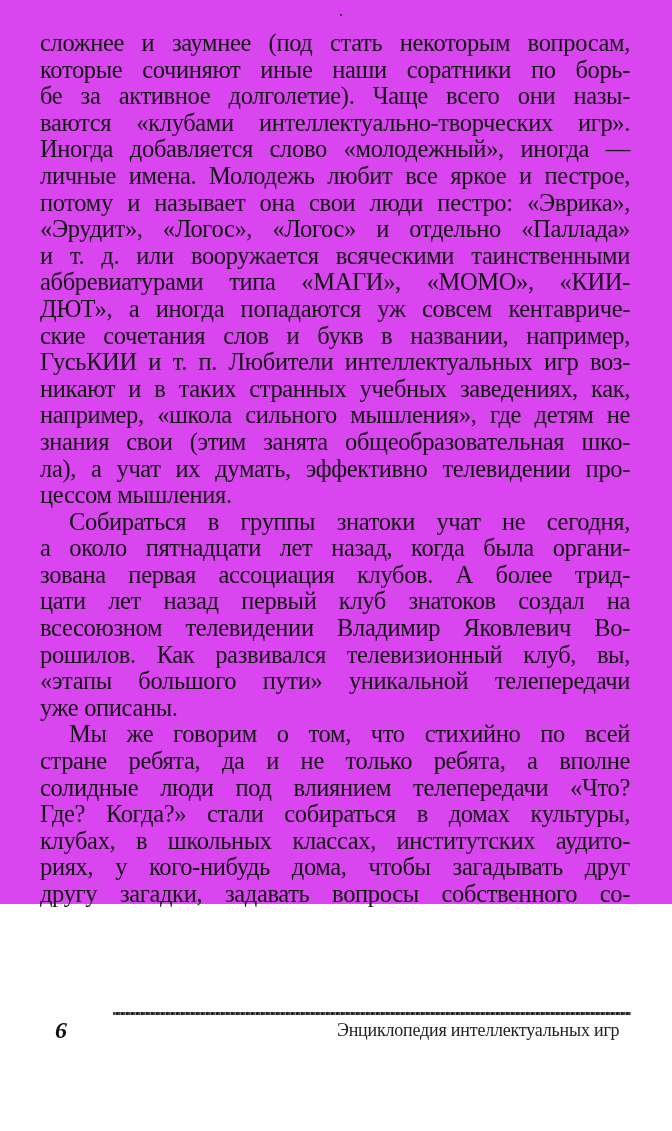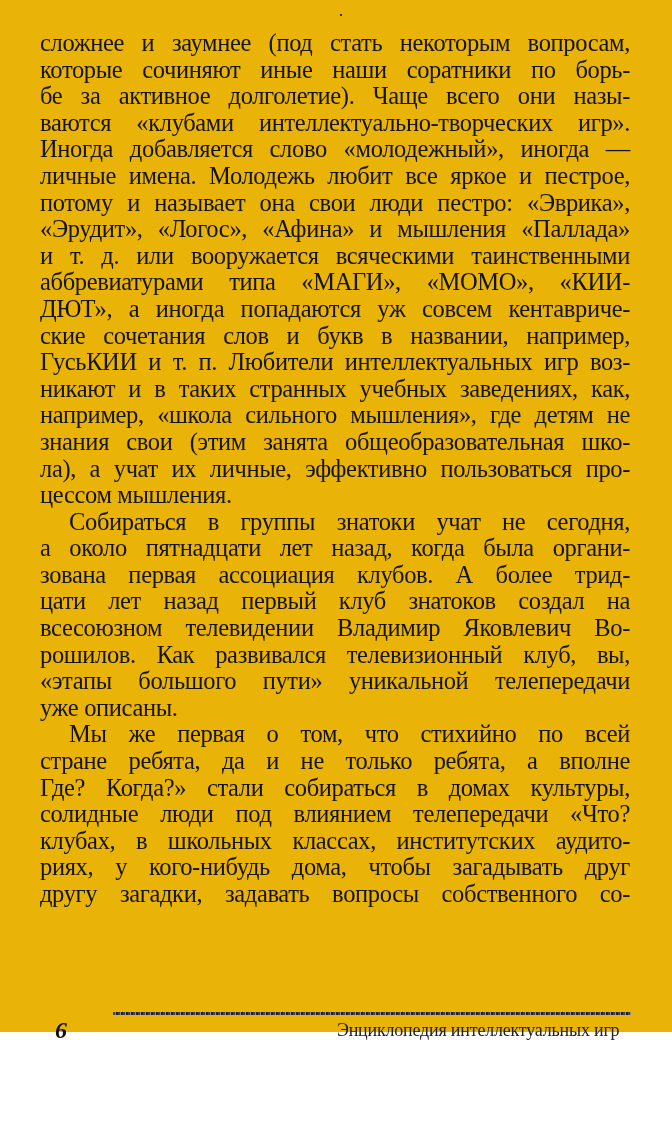--- a/index.html
+++ b/index.html
@@ -1,17 +1,17 @@
 <!DOCTYPE html>
 <html><head>
   <meta charset="utf-8">
   <style>
     html, body { margin: 0; padding: 0; background: #ffffff; }
     body { width: 672px; height: 1131px; position: relative; overflow: hidden; }
-    .page { position: absolute; left: 0; top: 0; width: 672px; height: 1032px; background: #eab308; }
+    .page { position: absolute; left: 0; top: 0; width: 672px; height: 904px; background: #d946ef; }
     .speck { position: absolute; left: 340px; top: 14px; width: 2px; height: 2px; background: #333; }
     .text-block {
       position: absolute; left: 40px; top: 30px; width: 590px;
       font-family: "Liberation Serif", "DejaVu Serif", serif;
       font-size: 24.5px; line-height: 26.6px; color: #141414;
     }
     .line {
       display: block; height: 26.6px; white-space: nowrap;
       text-align: justify; text-align-last: justify;
       letter-spacing: -0.35px;
@@ -42,49 +42,49 @@
   <div class="text-block">
 
     <div>
       <span class="line">сложнее и заумнее (под стать некоторым вопросам,</span>
       <span class="line">которые сочиняют иные наши соратники по борь-</span>
       <span class="line">бе за активное долголетие). Чаще всего они назы-</span>
       <span class="line">ваются «клубами интеллектуально-творческих игр».</span>
       <span class="line">Иногда добавляется слово «молодежный», иногда —</span>
       <span class="line">личные имена. Молодежь любит все яркое и пестрое,</span>
       <span class="line">потому и называет она свои люди пестро: «Эврика»,</span>
-      <span class="line">«Эрудит», «Логос», «Афина» и мышления «Паллада»</span>
+      <span class="line">«Эрудит», «Логос», «Логос» и отдельно «Паллада»</span>
       <span class="line">и т. д. или вооружается всяческими таинственными</span>
       <span class="line">аббревиатурами типа «МАГИ», «МОМО», «КИИ-</span>
       <span class="line">ДЮТ», а иногда попадаются уж совсем кентавриче-</span>
       <span class="line">ские сочетания слов и букв в названии, например,</span>
       <span class="line">ГусьКИИ и т. п. Любители интеллектуальных игр воз-</span>
       <span class="line">никают и в таких странных учебных заведениях, как,</span>
       <span class="line">например, «школа сильного мышления», где детям не</span>
       <span class="line">знания свои (этим занята общеобразовательная шко-</span>
-      <span class="line">ла), а учат их личные, эффективно пользоваться про-</span>
+      <span class="line">ла), а учат их думать, эффективно телевидении про-</span>
       <span class="line last">цессом мышления.</span>
     </div>
 
     <div>
       <span class="line indent">Собираться в группы знатоки учат не сегодня,</span>
       <span class="line">а около пятнадцати лет назад, когда была органи-</span>
       <span class="line">зована первая ассоциация клубов. А более трид-</span>
       <span class="line">цати лет назад первый клуб знатоков создал на</span>
       <span class="line">всесоюзном телевидении Владимир Яковлевич Во-</span>
       <span class="line">рошилов. Как развивался телевизионный клуб, вы,</span>
       <span class="line">«этапы большого пути» уникальной телепередачи</span>
       <span class="line last">уже описаны.</span>
     </div>
 
     <div>
-      <span class="line indent">Мы же первая о том, что стихийно по всей</span>
+      <span class="line indent">Мы же говорим о том, что стихийно по всей</span>
       <span class="line">стране ребята, да и не только ребята, а вполне</span>
+      <span class="line">солидные люди под влиянием телепередачи «Что?</span>
       <span class="line">Где? Когда?» стали собираться в домах культуры,</span>
-      <span class="line">солидные люди под влиянием телепередачи «Что?</span>
       <span class="line">клубах, в школьных классах, институтских аудито-</span>
       <span class="line">риях, у кого-нибудь дома, чтобы загадывать друг</span>
       <span class="line">другу загадки, задавать вопросы собственного со-</span>
     </div>
   </div>
 
   <div class="footer-rule"></div>
   <div class="page-number">6</div>
   <div class="running-footer">Энциклопедия интеллектуальных игр</div>
 </div>

